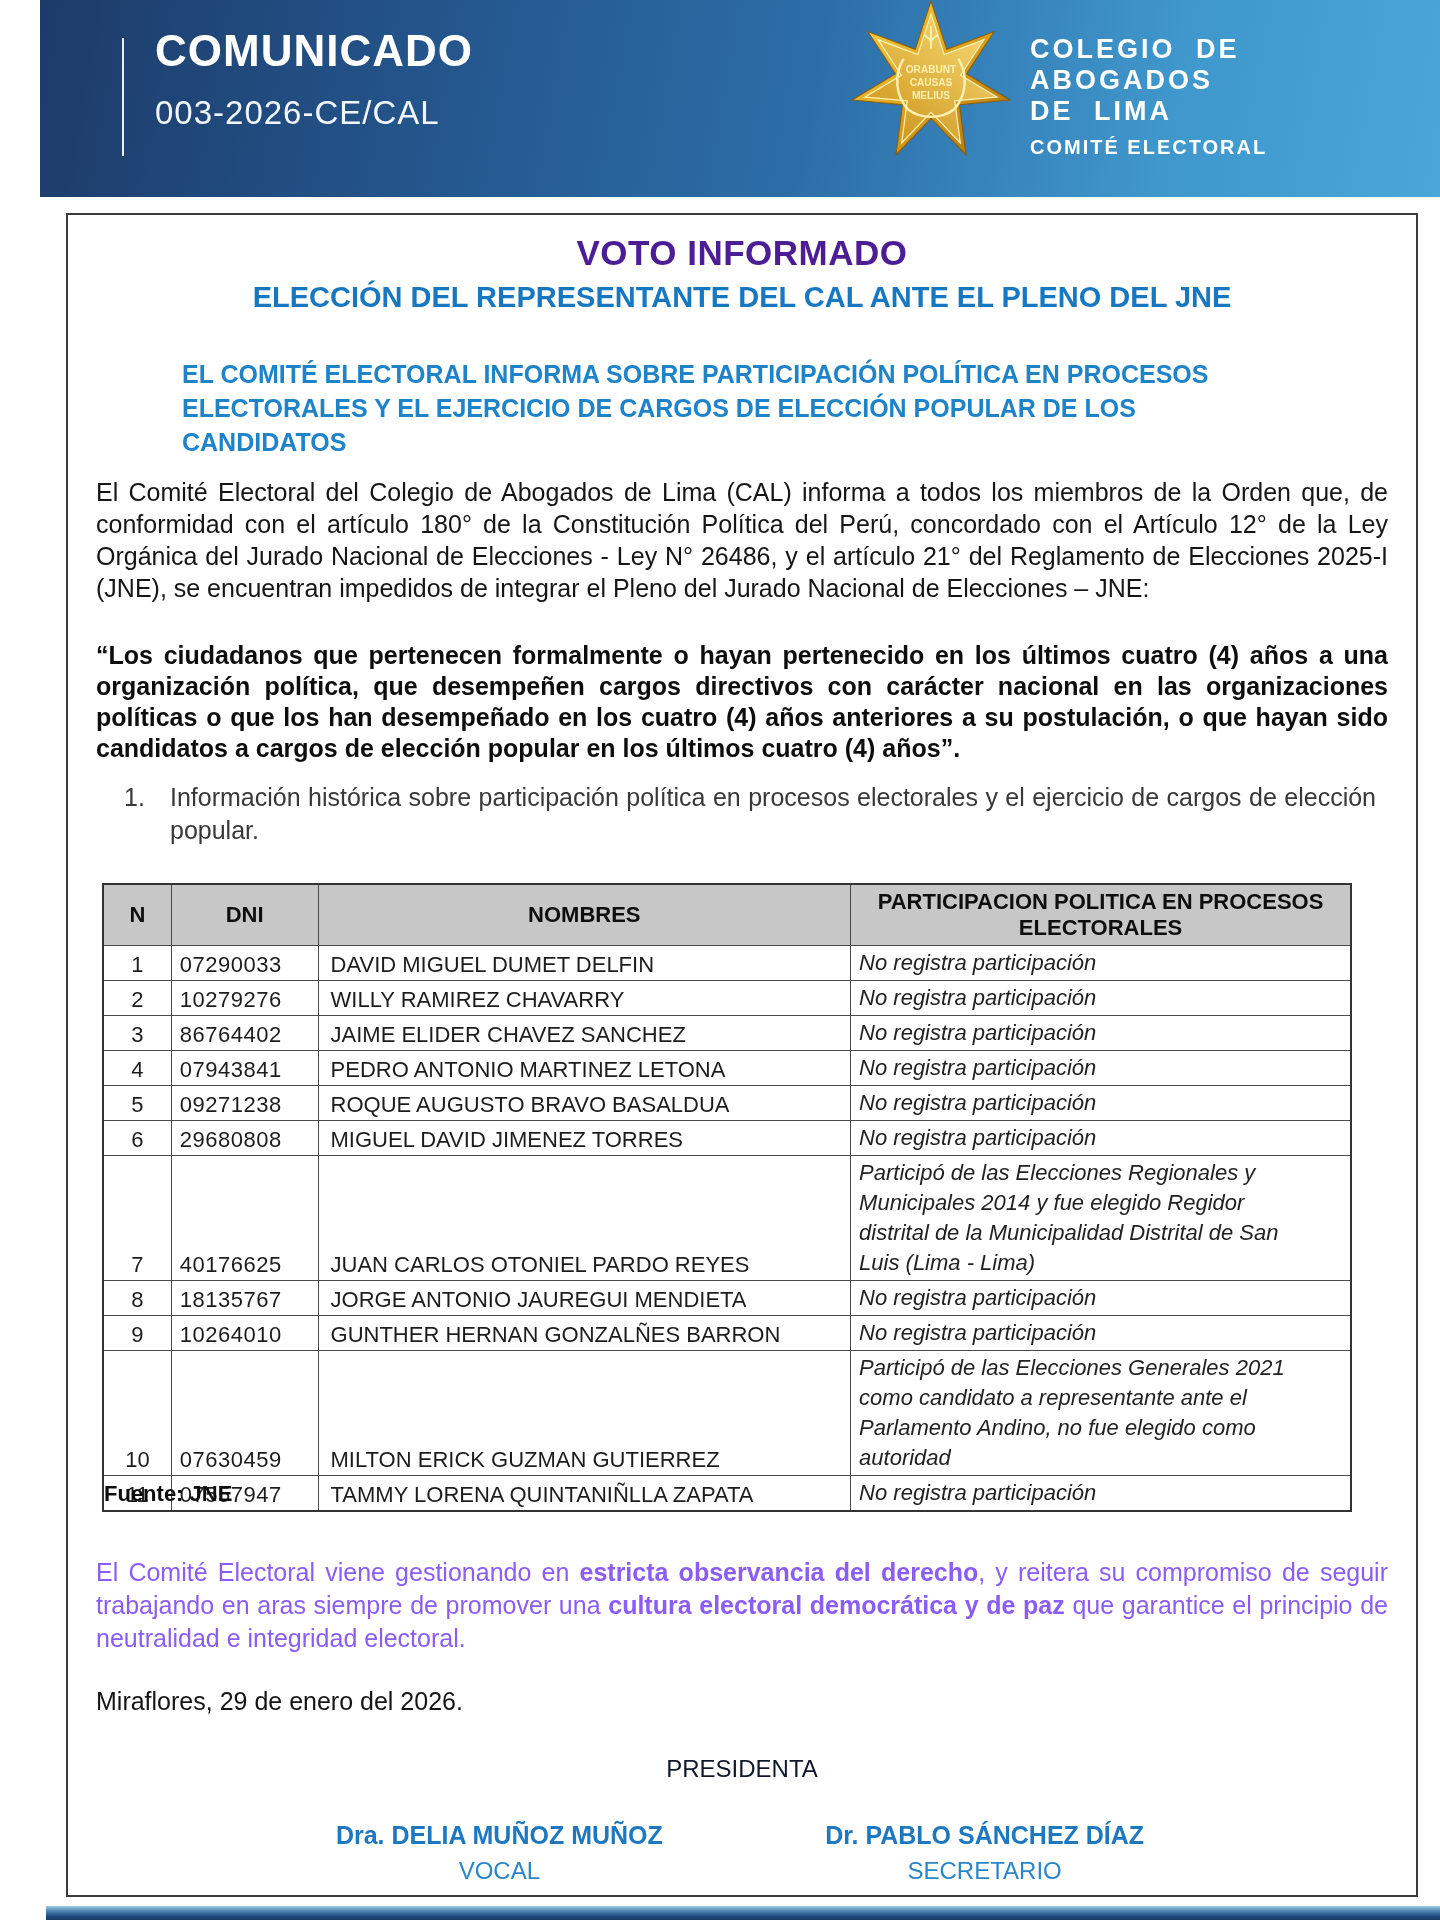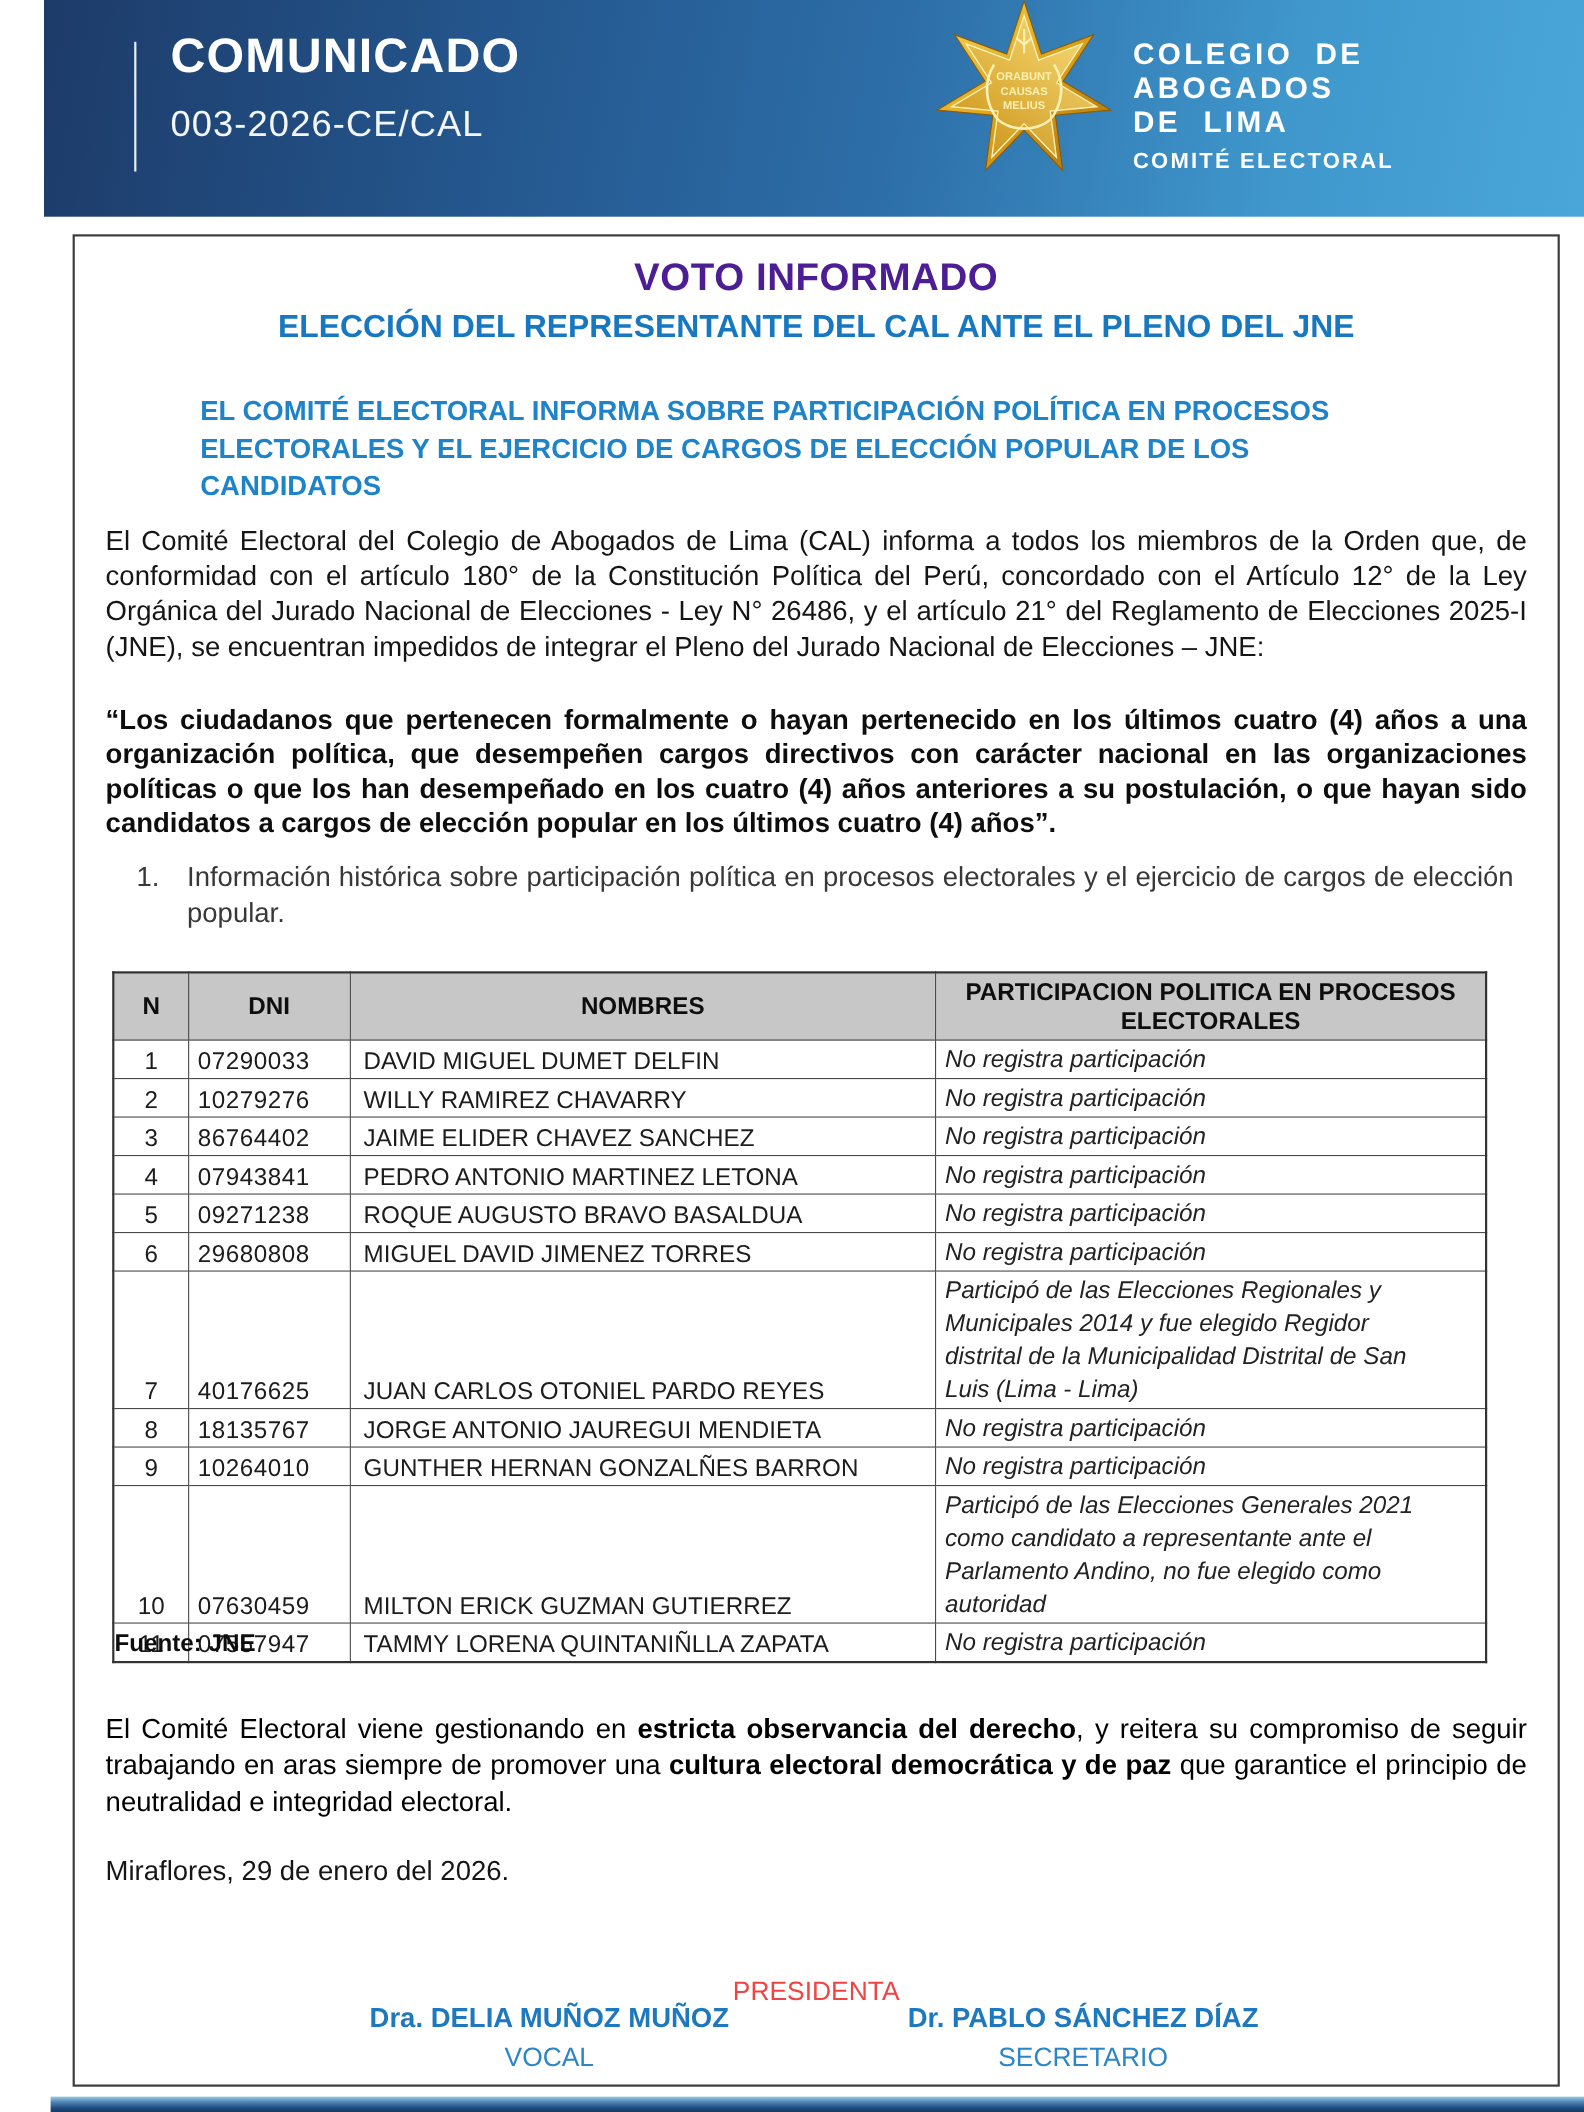--- a/index.html
+++ b/index.html
@@ -77,32 +77,32 @@
   td.c-n{text-align:center;}
   td.c-dni{text-align:left;letter-spacing:0.5px;}
   td.c-nom{text-align:left;padding-left:12px;}
   td.c-part{font-style:italic;line-height:30px;padding-right:64px;color:#222;}
   
   .source-note{
     position:absolute;top:1266px;left:36px;font-size:22px;font-weight:bold;color:#0d0d0d;
   }
   .closing-para{
     position:absolute;top:1316px;left:28px;right:28px;
-    font-size:25px;line-height:33px;text-align:justify;color:#000000;
+    font-size:25px;line-height:33px;text-align:justify;color:#8b5cf6;
   }
   .dateline{
     position:absolute;top:1472px;left:28px;font-size:25px;color:#151515;
   }
   .sig-president-name{
     position:absolute;top:1508px;left:0;right:0;text-align:center;
     color:#1e78bf;font-size:25px;font-weight:bold;
   }
   .sig-president-role{
-    position:absolute;top:1582px;left:0;right:0;text-align:center;
-    color:#ef4444;font-size:24px;
+    position:absolute;top:1540px;left:0;right:0;text-align:center;
+    color:#0f172a;font-size:24px;
   }
   .sig-left-name,.sig-right-name{
     position:absolute;top:1606px;transform:translateX(-50%);
     color:#1e78bf;font-size:25px;font-weight:bold;white-space:nowrap;
   }
   .sig-left-name{left:32%;}
   .sig-right-name{left:68%;}
   .sig-left-role,.sig-right-role{
     position:absolute;top:1642px;transform:translateX(-50%);
     color:#2b86c8;font-size:24px;white-space:nowrap;

